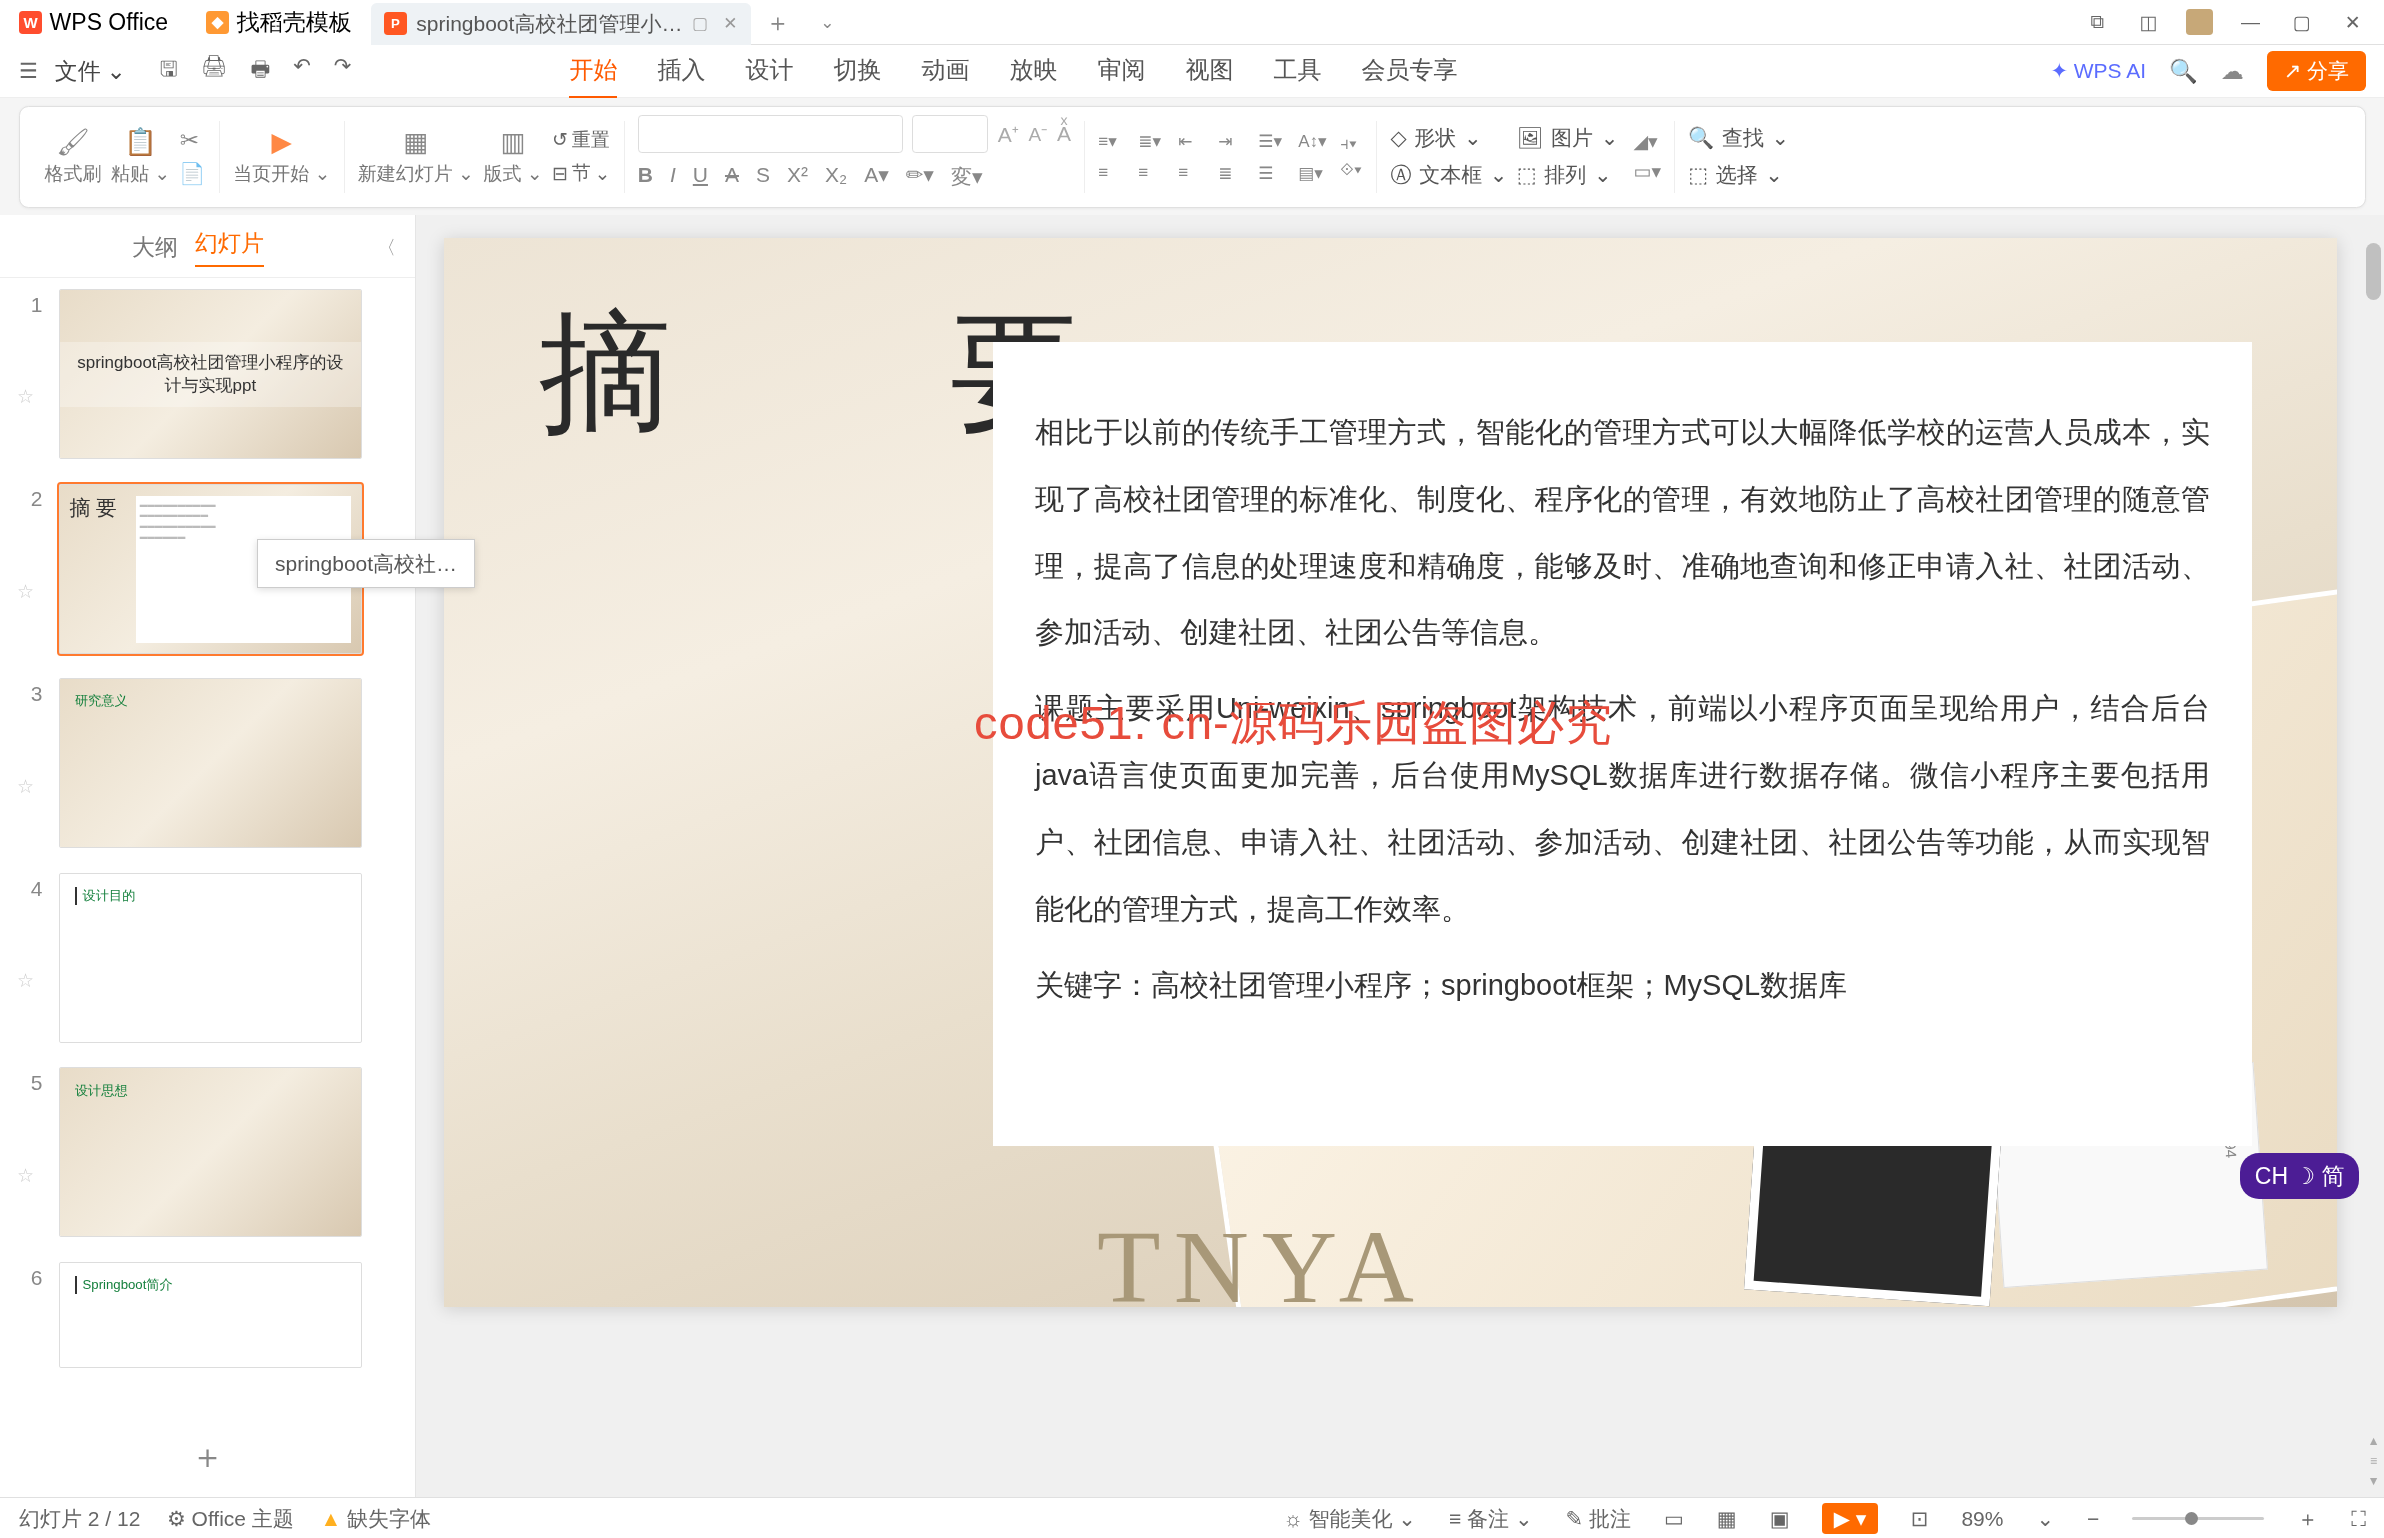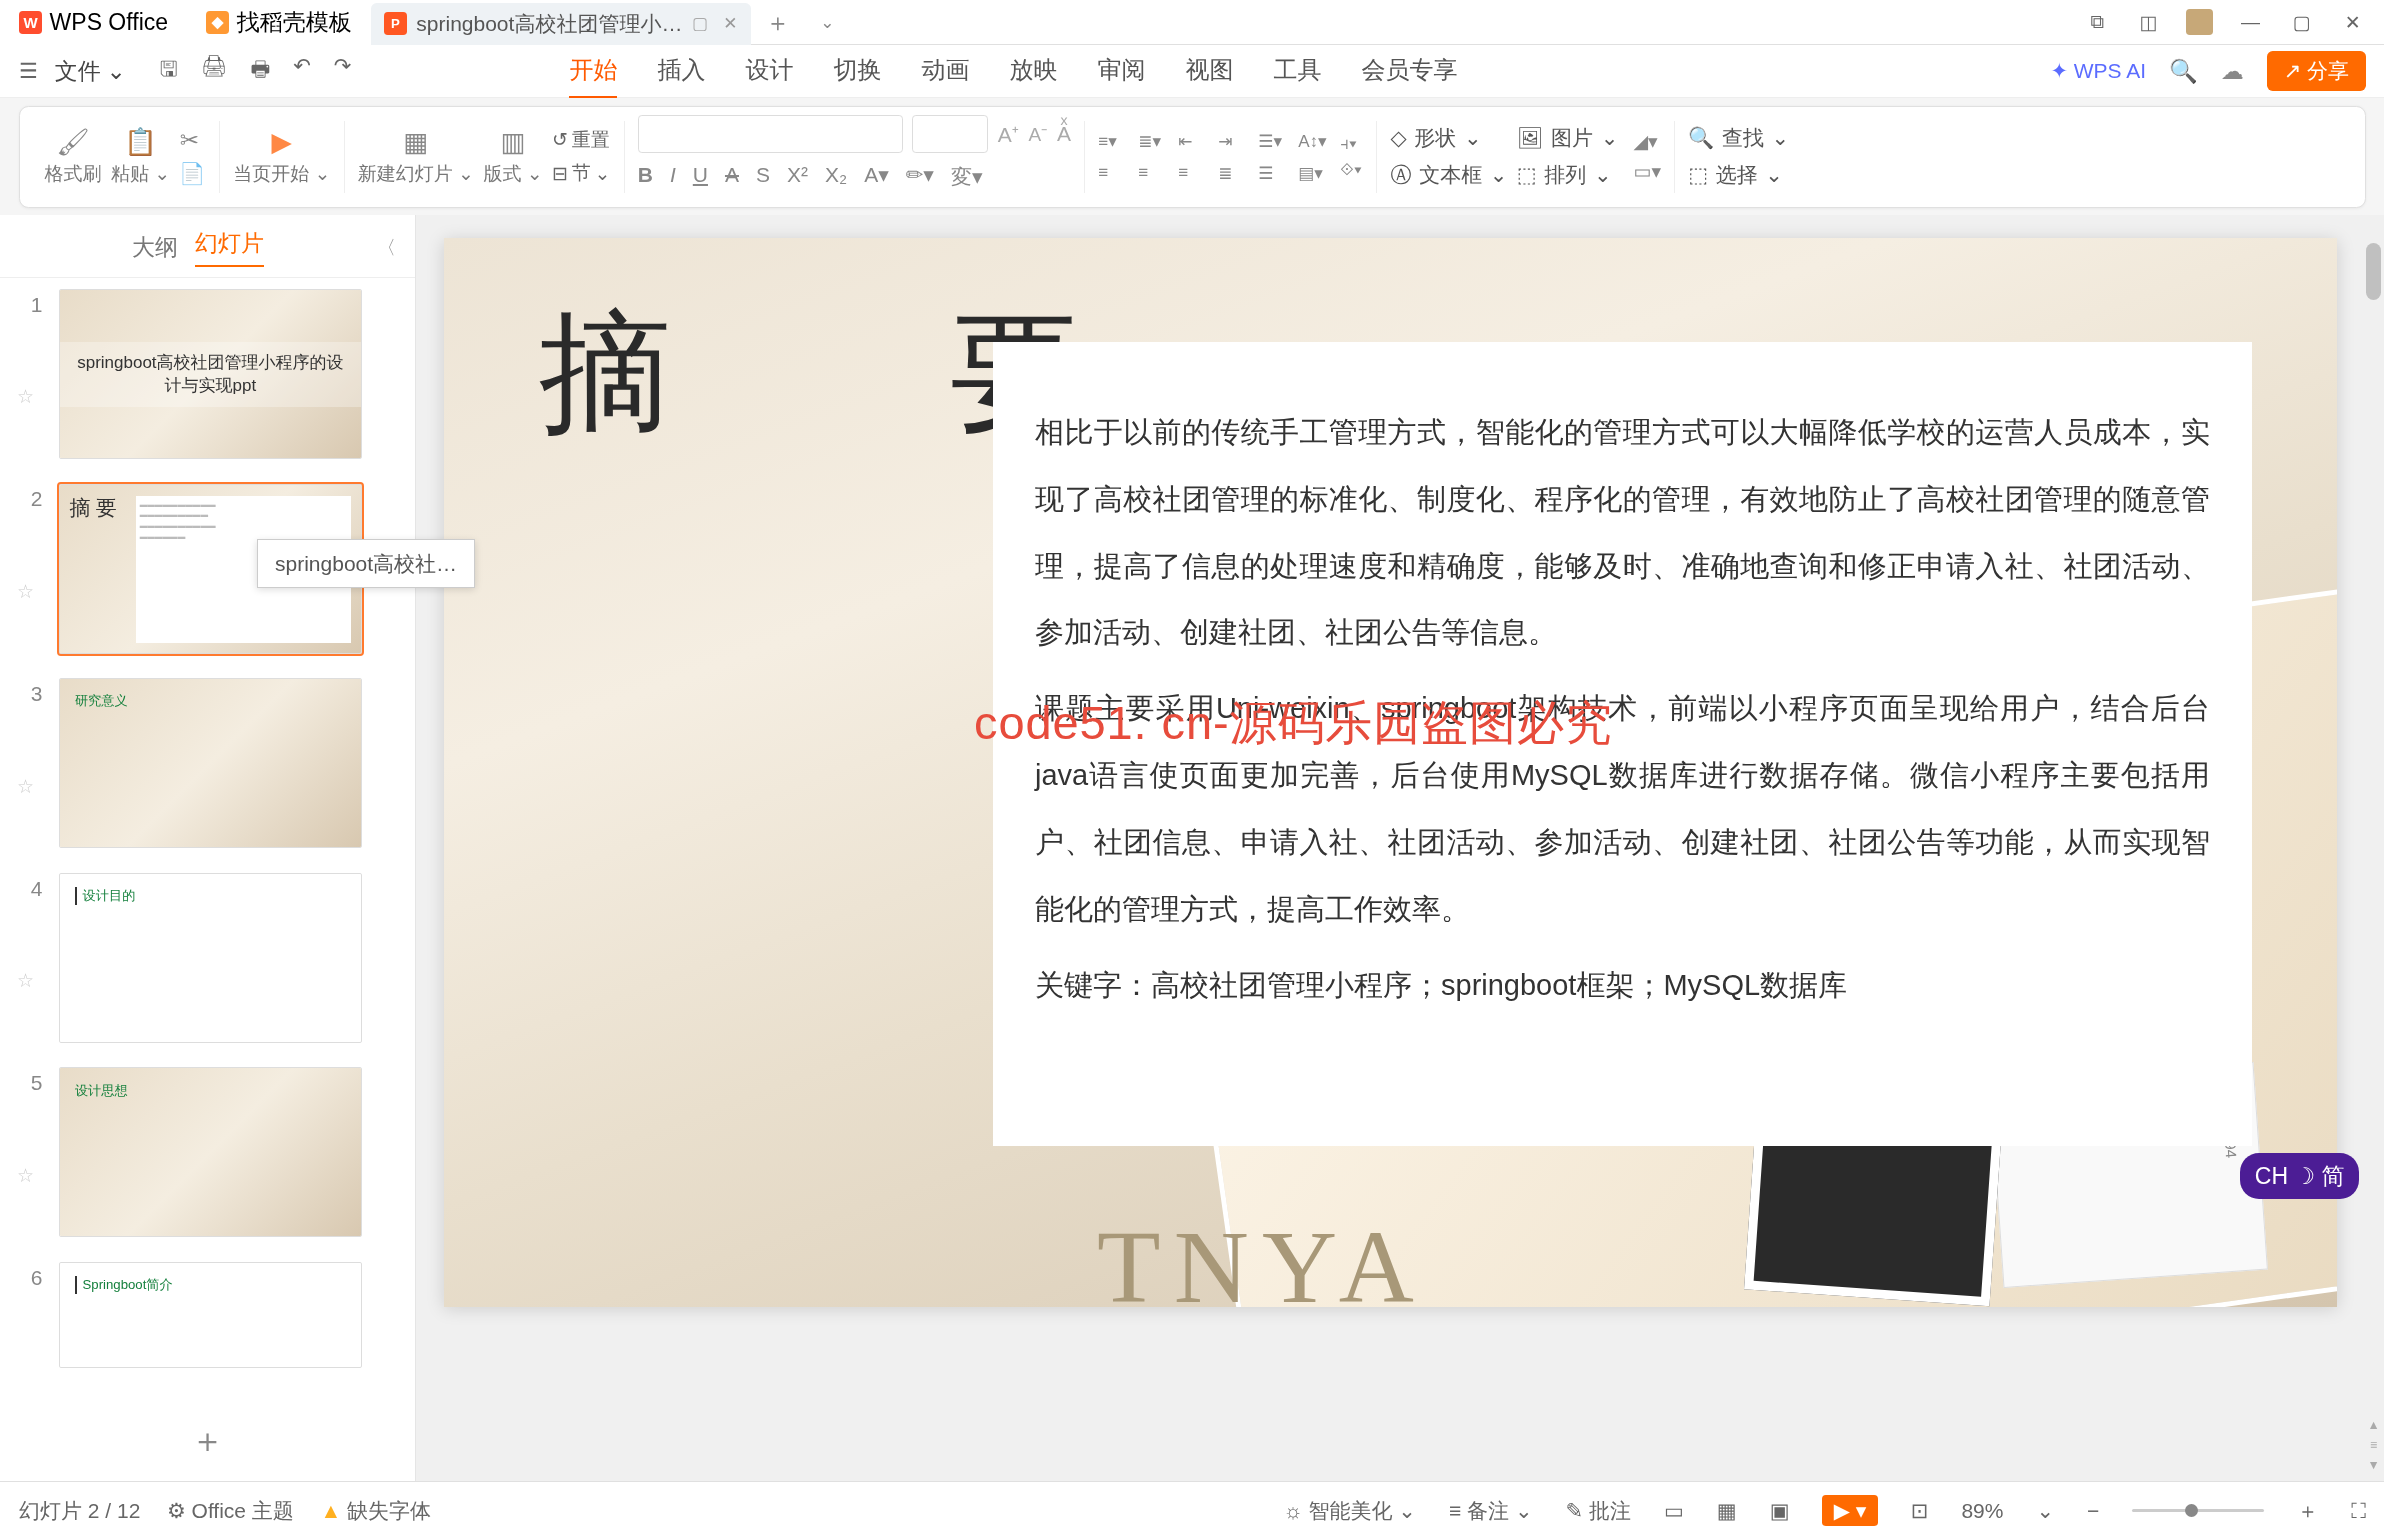--- a/index.html
+++ b/index.html
@@ -84,21 +84,21 @@
 .card-label { position:absolute; right:76px; bottom:28px; width:265px;height:208px;background:#f9f9f9;border:0.9px solid #ddd; transform: rotate(-4deg); font-size:15px; color:#888; padding:19px; writing-mode: vertical-rl; }
 .photo-dark { position:absolute; right:341px; bottom:9.5px; width:246px; height:180px; background:#2a2a2a; border:9.5px solid #fff; transform: rotate(4deg); }
 .abstract-title { position:absolute; top:47px; left:95px; font-size: 132px; font-family: "SimSun", serif; color: #2a2a2a; letter-spacing: 123px; }
 .content-box { position:absolute; top:104px; left:549px; width:1259px; height:804px; background:#fff; padding: 57px 42px 38px 42px; }
 .content-box p { font-size: 29px; line-height: 2.3; color:#333; text-align: justify; margin-bottom: 9.5px; }
 .watermark { position:absolute; top:454px; left:530px; font-size:47px; color:#e74c3c; font-weight: 500; z-index:5; letter-spacing:0.9px; }
 
 .notes-bar { height: 51px; background:#fff; border-top:0.9px solid #e5e5e5; display:flex;align-items:center;padding:0 23px;font-size:23px;color:#bbb; }
 
 
-.statusbar { height: 58px; background:#fff; border-top:0.9px solid #e0e0e0; display:flex;align-items:center;padding:0 19px;font-size:21px;color:#666;gap:26.5px; }
+.statusbar { height: 42px; background:#fff; border-top:0.9px solid #e0e0e0; display:flex;align-items:center;padding:0 19px;font-size:21px;color:#666;gap:26.5px; }
 .statusbar .right { margin-left:auto; display:flex;align-items:center;gap:33px; }
 .play-btn { background:#ff6a00;color:#fff;padding:3.8px 11.4px;border-radius:3.8px; }
 .zoom-slider { width:132px;height:3.8px;background:#ccc;border-radius:1.9px;position:relative; }
 .zoom-slider::after{content:"";position:absolute;left:40%;top:-4.7px;width:13.2px;height:13.2px;background:#888;border-radius:50%;}
 .warn-ico { color:#ffb020; }
 
 
 .ime-pill { position: fixed; right: 24.6px; top: 1153px; background:#4c1d95;color:#fff;padding:7.6px 15px;border-radius:19px;font-size:23px;display:flex;gap:7.6px;align-items:center; }
 
 

